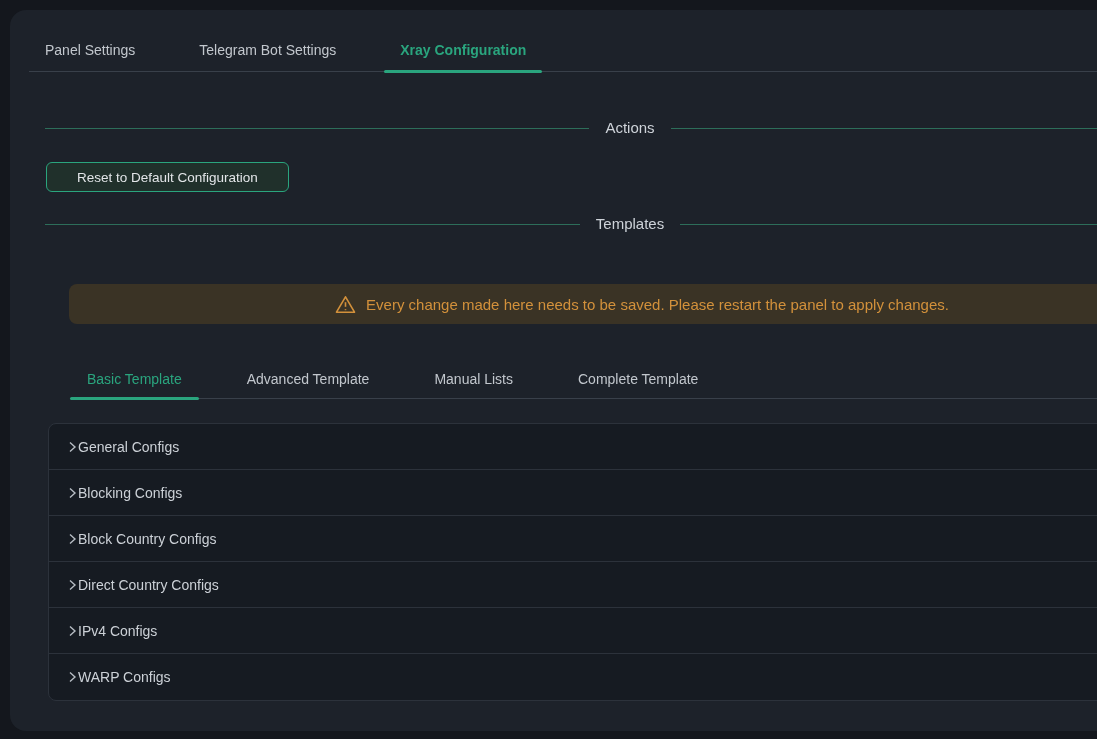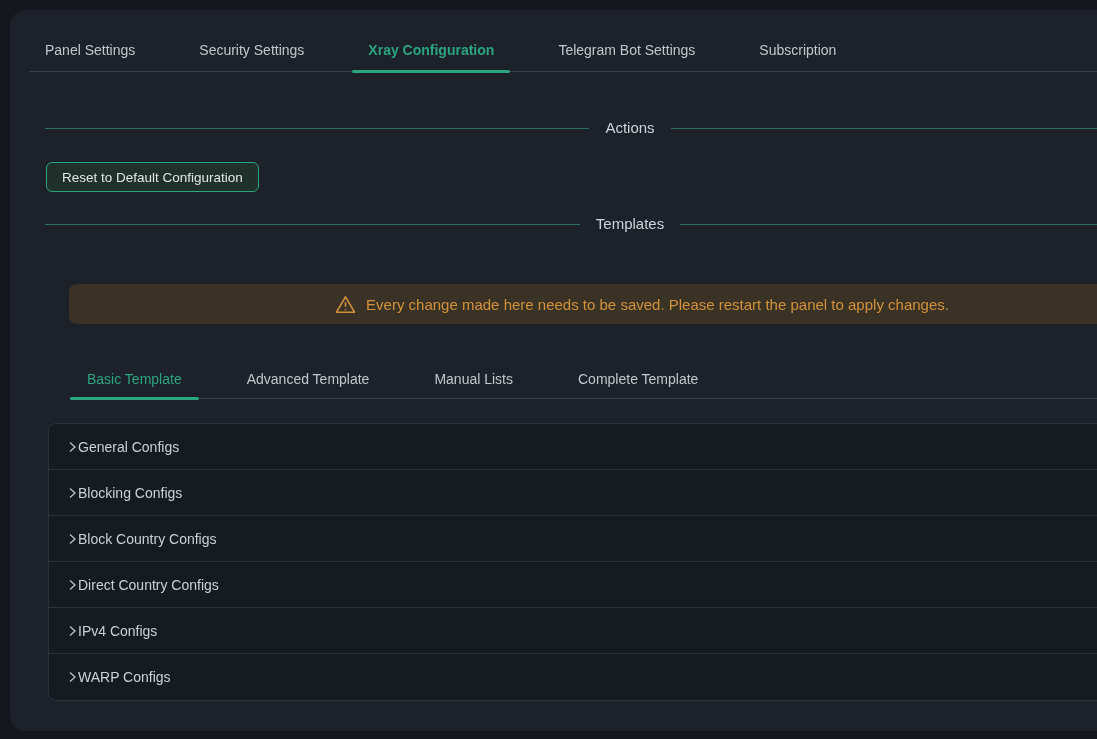--- a/index.html
+++ b/index.html
@@ -76,21 +76,21 @@
     line-height: 22px;
     white-space: nowrap;
   }
 
   
   .reset-btn {
     display: inline-flex;
     align-items: center;
     margin: 23px 0 0 36px;
     height: 30px;
-    padding: 0 15px;
+    padding: 0 30px;
     background: #20302b;
     border: 1px solid var(--accent);
     border-radius: 6px;
     color: #e2e5e8;
     font-size: 13.5px;
     font-family: "Liberation Sans", sans-serif;
     cursor: pointer;
     white-space: nowrap;
   }
 
@@ -164,24 +164,22 @@
   .acc-item .acc-label { }
 </style>
 </head>
 <body>
 
 <div class="card">
 
   
   <div class="main-tabs">
     <div class="main-tab">Panel Settings</div>
-    <div class="main-tab">Security Settings</div>
+    <div class="main-tab">Telegram Bot Settings</div>
     <div class="main-tab active">Xray Configuration</div>
-    <div class="main-tab">Telegram Bot Settings</div>
-    <div class="main-tab">Subscription</div>
   </div>
 
   
   <div class="divider">
     <span class="line"></span>
     <span class="title">Actions</span>
     <span class="line"></span>
   </div>
 
   

